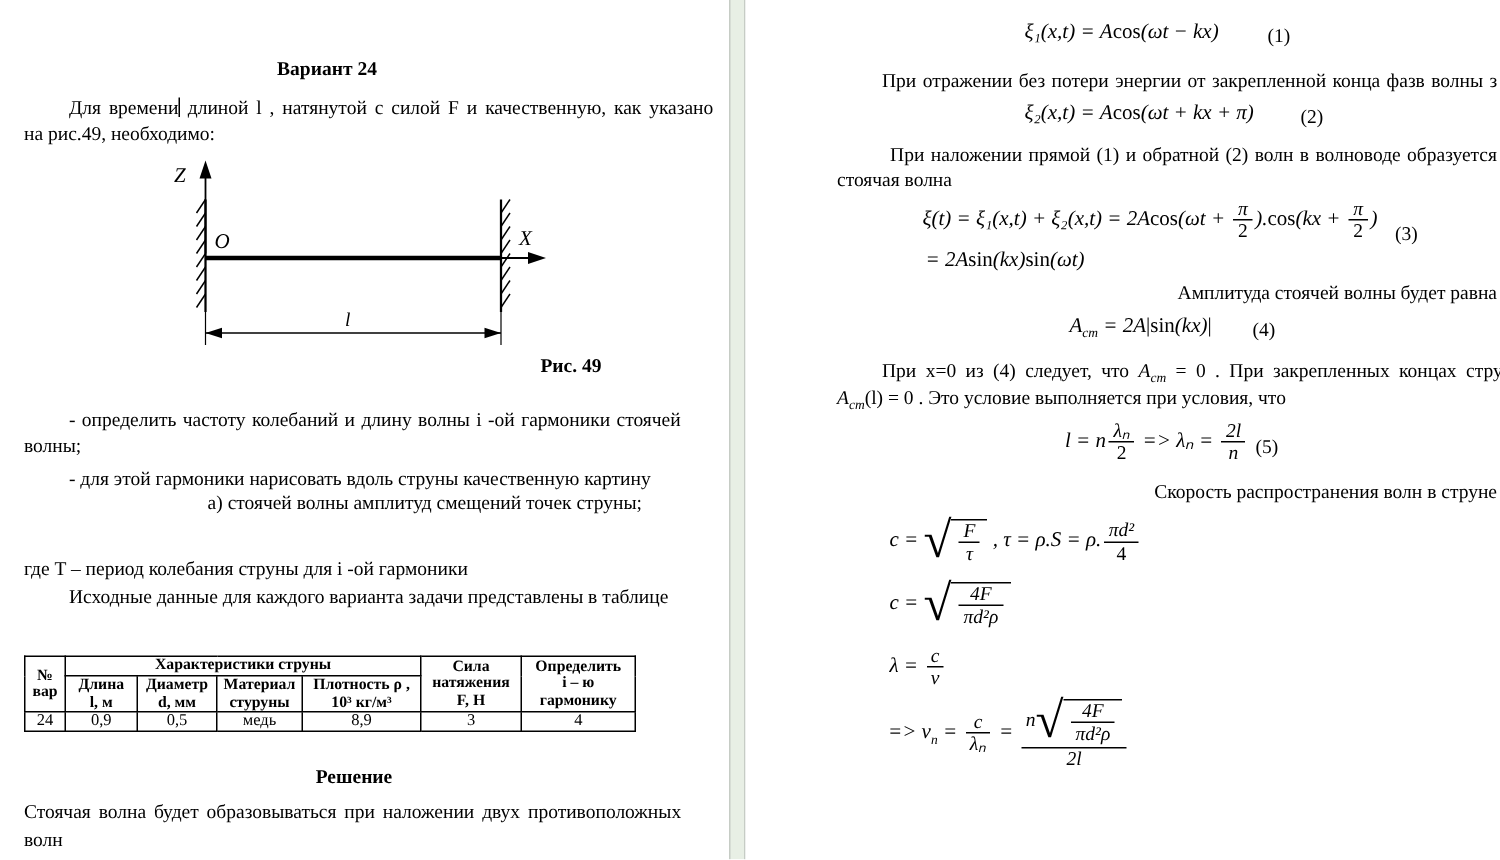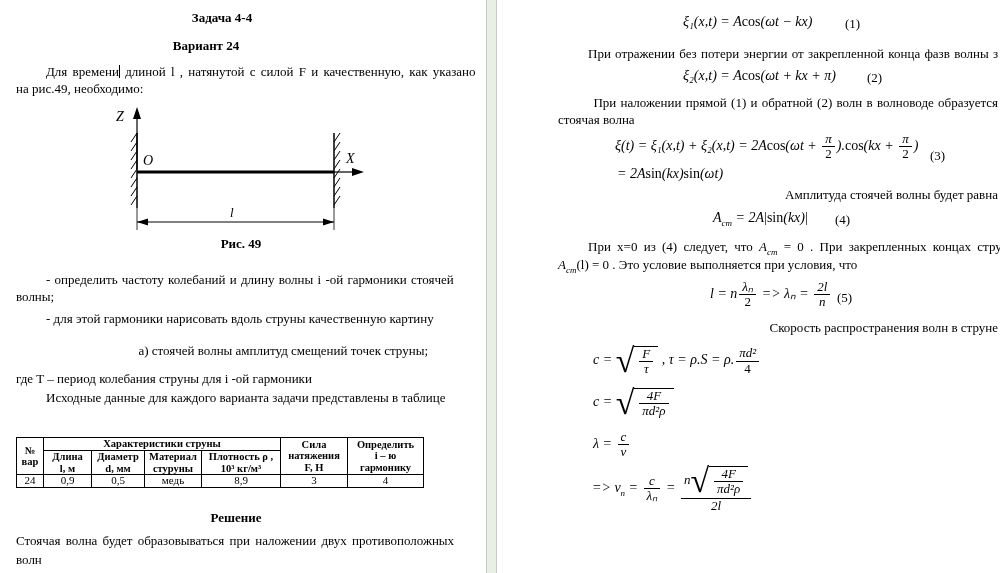--- a/index.html
+++ b/index.html
@@ -40,22 +40,21 @@
 
   svg text { font-family:"Liberation Serif", serif; font-style:italic; }
 </style>
 </head>
 <body>
 
 <div class="screen">
 
   <div class="page page-left">
 
-    <p class="blk hdr" style="left:16px;top:10px;width:412px">Задача 4-4</p>
-    <p class="blk hdr" style="left:0;top:38px;width:412px">Вариант 24</p>
+    <p class="blk hdr" style="left:12px;top:38px;width:412px">Вариант 24</p>
 
     <p class="blk ind" style="left:16px;top:64px;width:412px;word-spacing:2px"><span>Для времени</span><span class="caret"></span><span> длиной l , натянутой с силой F и качественную, как указано</span></p>
     <p class="blk" style="left:16px;top:81px;width:412px">на рис.49, необходимо:</p>
 
     <svg style="position:absolute;left:70px;top:103px" width="320" height="132" viewBox="0 0 320 132">
 
       <line x1="67" y1="66" x2="67" y2="12" stroke="#000" stroke-width="1.2"></line>
       <polygon points="67,4 63,16 71,16" fill="#000"></polygon>
       <text x="46" y="18" font-size="14">Z</text>
 
@@ -90,26 +89,26 @@
           <line x1="264" y1="102" x2="270" y2="93"></line>
       </g>
 
       <line x1="67" y1="105" x2="67" y2="127" stroke="#000" stroke-width="0.8"></line>
       <line x1="264" y1="105" x2="264" y2="127" stroke="#000" stroke-width="0.8"></line>
       <line x1="67" y1="119" x2="264" y2="119" stroke="#000" stroke-width="1"></line>
       <polygon points="67,119 78,115.5 78,122.5" fill="#000"></polygon>
       <polygon points="264,119 253,115.5 253,122.5" fill="#000"></polygon>
       <text x="160" y="114" font-size="13">l</text>
     </svg>
-    <p class="blk" style="left:81px;top:236px;width:320px;text-align:center;font-weight:bold">Рис. 49</p>
+    <p class="blk" style="left:81px;top:236px;width:320px;text-align:right;font-weight:bold">Рис. 49</p>
 
     <p class="blk ind" style="left:16px;top:272px;width:412px;word-spacing:1px">- определить частоту колебаний и длину волны i -ой гармоники стоячей</p>
     <p class="blk" style="left:16px;top:289px;width:412px">волны;</p>
     <p class="blk ind" style="left:16px;top:311px;width:412px">- для этой гармоники нарисовать вдоль струны качественную картину</p>
-    <p class="blk ind" style="left:16px;top:343px;width:412px">а) стоячей волны амплитуд смещений точек струны;</p>
+    <p class="blk ind" style="left:16px;top:327px;width:412px">а) стоячей волны амплитуд смещений точек струны;</p>
     <p class="blk" style="left:16px;top:371px;width:412px">где T – период колебания струны для i -ой гармоники</p>
     <p class="blk ind" style="left:16px;top:390px;width:412px">Исходные данные для каждого варианта задачи представлены в таблице</p>
 
     <table class="data">
       <colgroup>
         <col style="width:27px">
           <col style="width:48px">
           <col style="width:53px">
         <col style="width:57px">
           <col style="width:79px">

